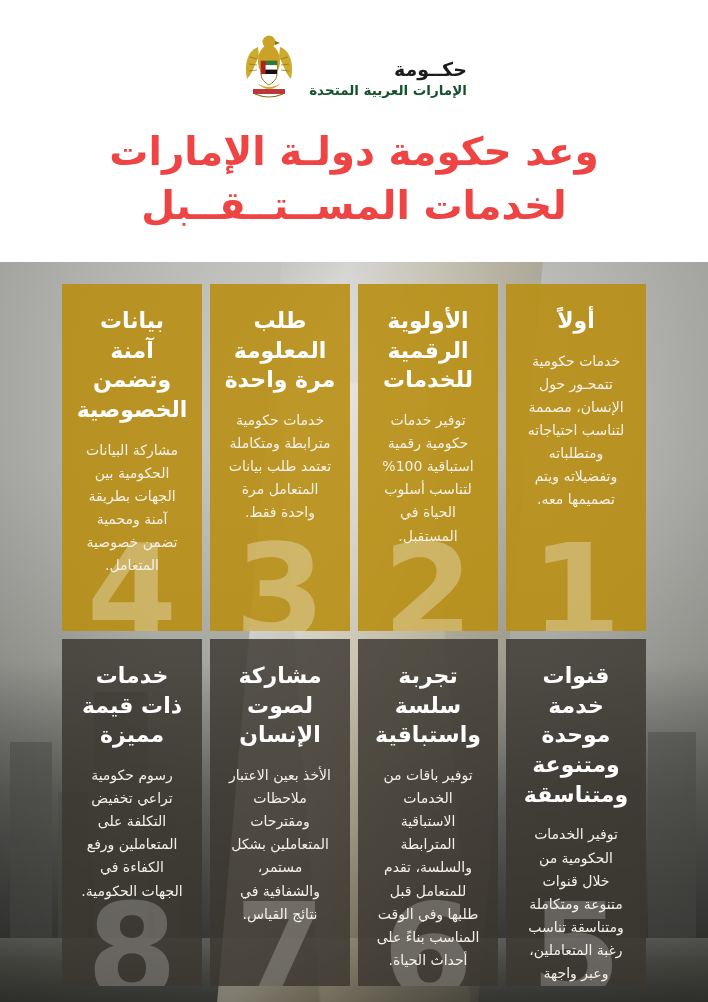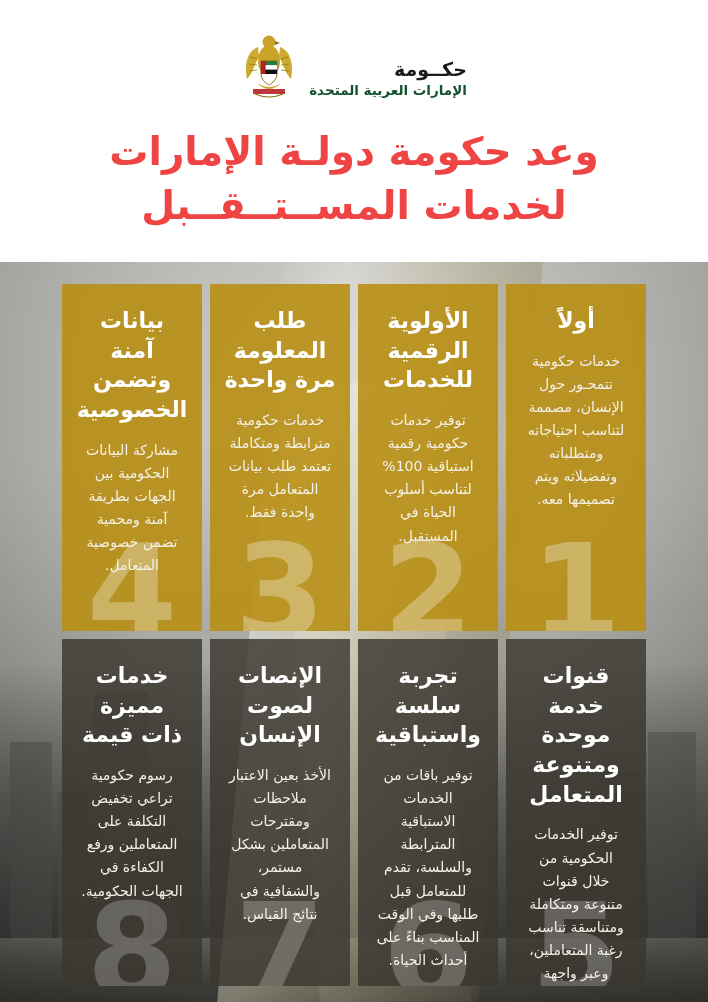--- a/index.html
+++ b/index.html
@@ -298,49 +298,49 @@
       </div>
       <div class="card-desc">مشاركة البيانات الحكومية بين الجهات بطريقة آمنة ومحمية تضمن خصوصية المتعامل.</div>
       <div class="card-num">4</div>
     </div>
 
     <div class="card dark row2">
       <div class="card-title">
         <div>قنوات خدمة</div>
         <div>موحدة</div>
         <div>ومتنوعة</div>
-        <div>المتعامل</div>
+        <div>ومتناسقة</div>
       </div>
       <div class="card-desc">توفير الخدمات الحكومية من خلال قنوات متنوعة ومتكاملة ومتناسقة تناسب رغبة المتعاملين، وعبر واجهة حكومية موحدة.</div>
       <div class="card-num">5</div>
     </div>
 
     <div class="card dark row2">
       <div class="card-title">
         <div>تجربة سلسة</div>
         <div>واستباقية</div>
       </div>
       <div class="card-desc">توفير باقات من الخدمات الاستباقية المترابطة والسلسة، تقدم للمتعامل قبل طلبها وفي الوقت المناسب بناءً على أحداث الحياة.</div>
       <div class="card-num">6</div>
     </div>
 
     <div class="card dark row2">
       <div class="card-title">
-        <div>الإنصات</div>
+        <div>مشاركة</div>
         <div>لصوت</div>
         <div>الإنسان</div>
       </div>
       <div class="card-desc">الأخذ بعين الاعتبار ملاحظات ومقترحات المتعاملين بشكل مستمر، والشفافية في نتائج القياس.</div>
       <div class="card-num">7</div>
     </div>
 
     <div class="card dark row2">
       <div class="card-title">
         <div>خدمات</div>
+        <div>ذات قيمة</div>
         <div>مميزة</div>
-        <div>ذات قيمة</div>
       </div>
       <div class="card-desc">رسوم حكومية تراعي تخفيض التكلفة على المتعاملين ورفع الكفاءة في الجهات الحكومية.</div>
       <div class="card-num">8</div>
     </div>
 
   </div>
 </div>
 
 </body></html>

